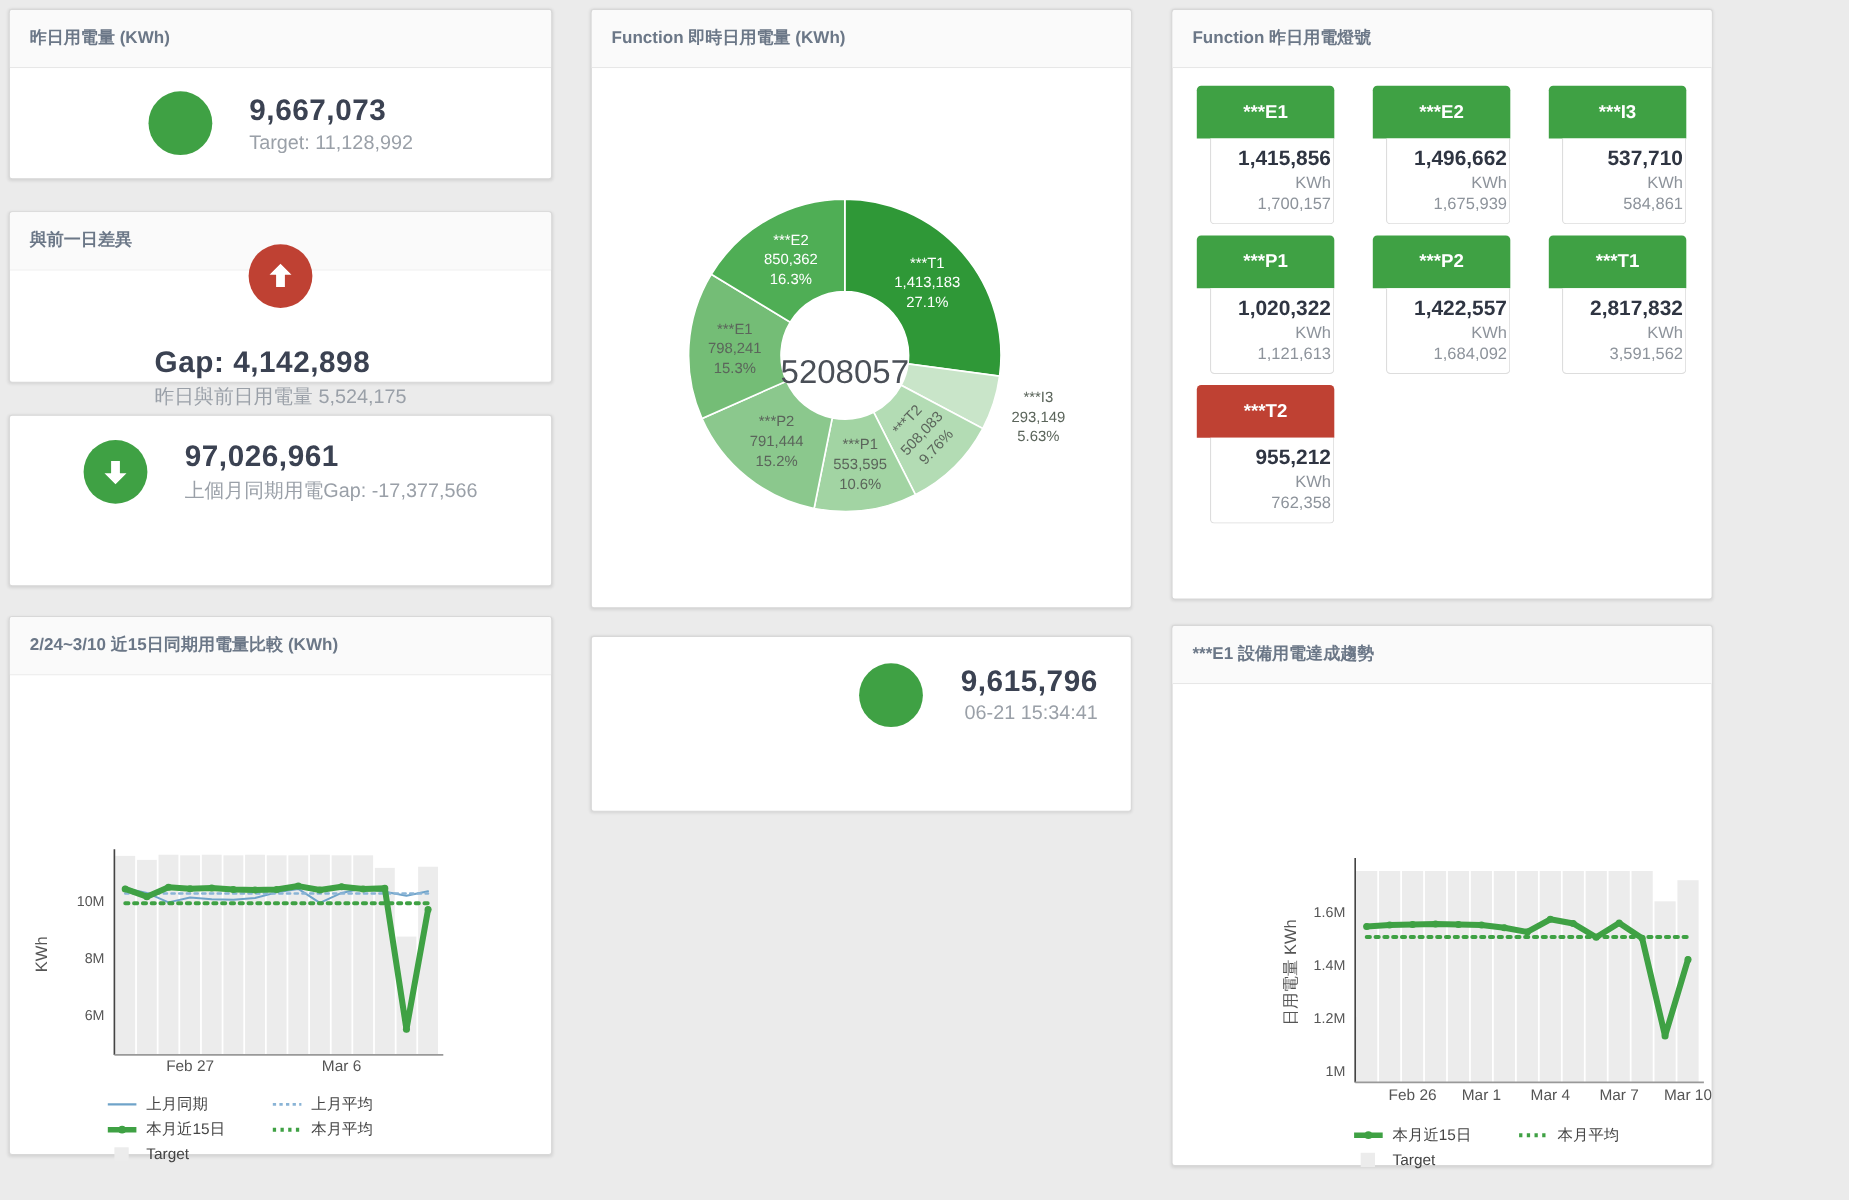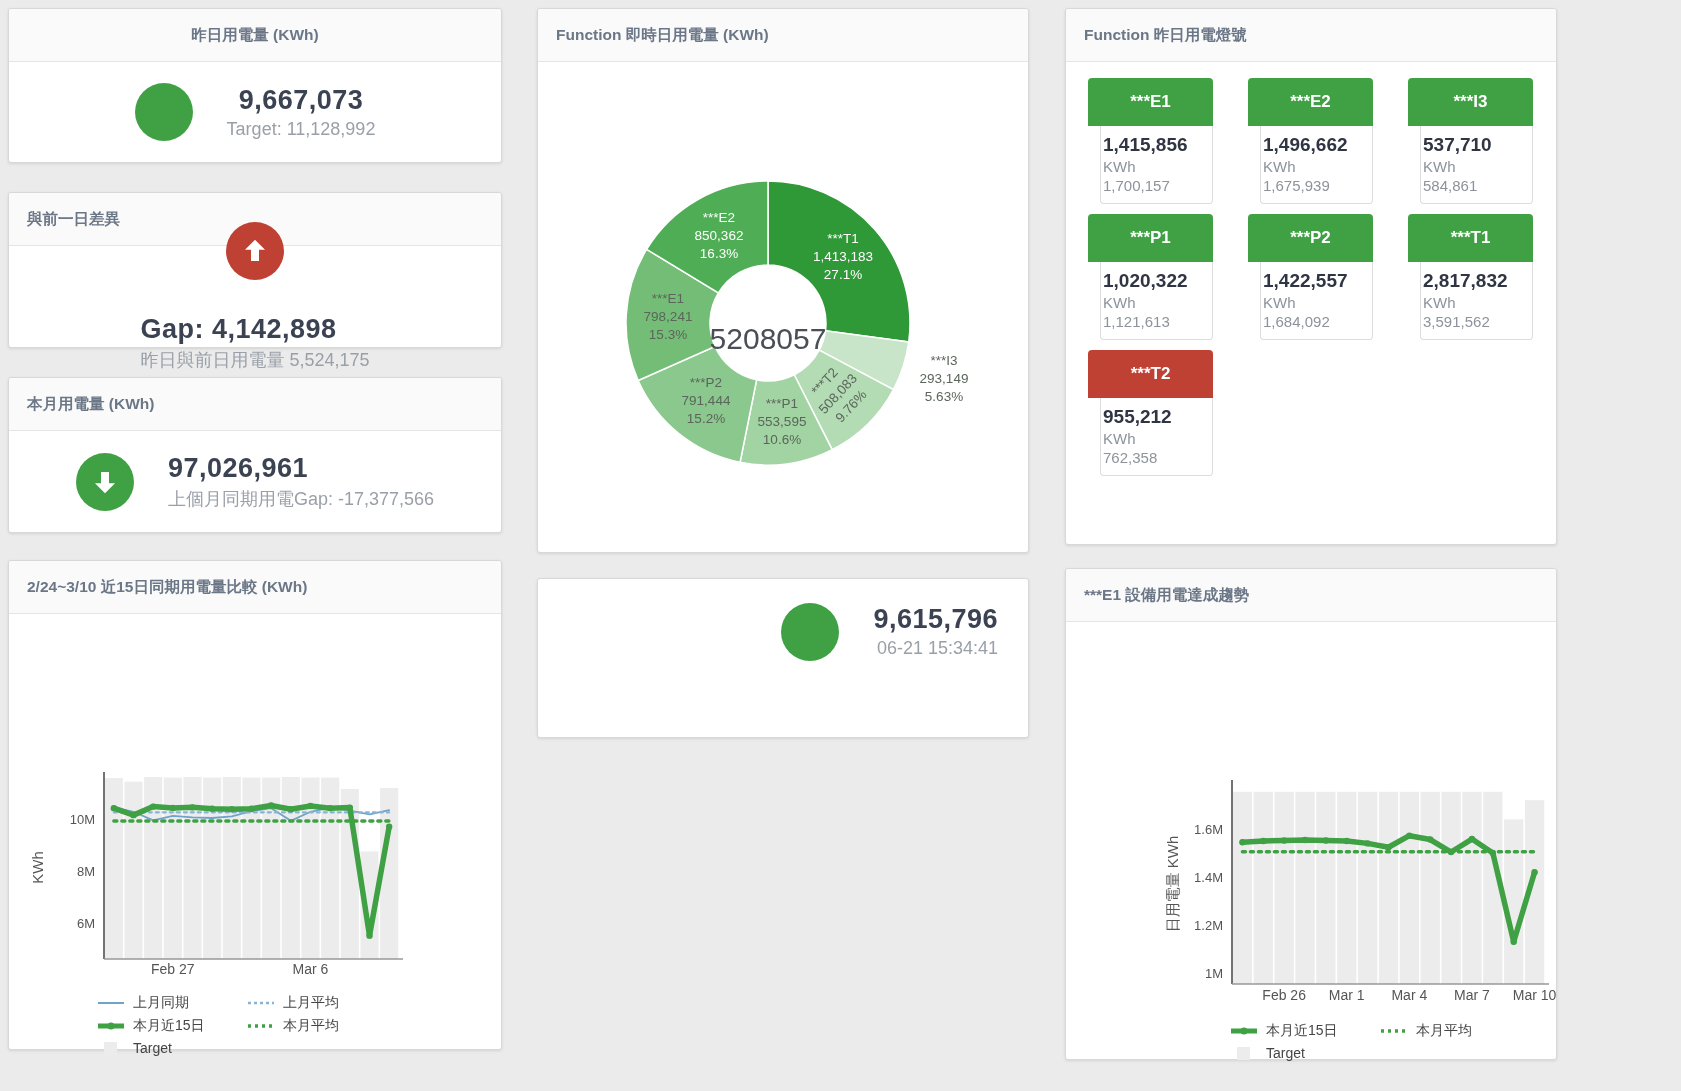--- a/index.html
+++ b/index.html
@@ -25,41 +25,41 @@
   
   .stat{display:flex;align-items:center;justify-content:center;gap:34px;}
   .stat.right{justify-content:flex-end;padding-right:30px;}
   .circ{width:58px;height:58px;border-radius:50%;display:flex;align-items:center;justify-content:center;flex:0 0 auto;}
   .num{font-size:27px;font-weight:bold;color:#3b4252;letter-spacing:.5px;}
   .sub{font-size:18px;color:#9aa0a8;margin-top:3px;}
   
   .tiles{display:grid;grid-template-columns:repeat(3,125px);column-gap:35px;row-gap:10px;padding:16px 22px;}
   .tile{width:125px;}
   .tile .thead{height:48px;line-height:48px;text-align:center;color:#fff;font-size:17px;font-weight:bold;border-radius:4px 4px 0 0;}
-  .tile .tbody{border:1px solid #ddd;border-top:none;border-radius:0 0 4px 4px;text-align:left;padding:8px 2px 9px 2px;background:#fff;margin-left:12px;}
+  .tile .tbody{border:1px solid #ddd;border-top:none;border-radius:0 0 4px 4px;text-align:right;padding:8px 2px 9px 2px;background:#fff;margin-left:12px;}
   .tile .tval{font-size:19px;font-weight:bold;color:#2f3542;}
   .tile .tunit{font-size:15px;color:#8d939b;margin-top:2px;}
   .tile .ttarget{font-size:15px;color:#8d939b;margin-top:2px;}
   
   .donut-wrap{position:relative;height:470px;}
   .donut-label{position:absolute;transform:translate(-50%,-50%);text-align:center;font-size:13.5px;line-height:1.32;white-space:nowrap;}
   .donut-center{position:absolute;transform:translate(-50%,-50%);font-size:30px;color:#4a4f57;}
   
   .legend{display:flex;flex-wrap:wrap;margin-top:4px;}
   .legend-item{display:inline-flex;align-items:center;width:150px;margin-bottom:5px;cursor:pointer;}
   .legend-item .lt{font-size:14px;color:#444;margin-left:8px;}
   svg text{font-family:"Liberation Sans","DejaVu Sans",sans-serif;}
 </style>
 </head>
 <body>
 
 <div class="dash">
 
   <div class="col c1">
-    <section class="panel" style="height:155px;margin-bottom:29px;text-align:center;">
+    <section class="panel" style="height:155px;margin-bottom:29px;">
       <header><span>昨日用電量 (KWh)</span></header>
       <div class="stat" style="height:100px;">
         <span class="circ" style="background:#3fa144"></span>
         <div>
           <div class="num">9,667,073</div>
           <div class="sub">Target: 11,128,992</div>
         </div>
       </div>
     </section>
 
@@ -72,21 +72,20 @@
           </svg>
         </span>
         <div>
           <div class="num">Gap: 4,142,898</div>
           <div class="sub">昨日與前日用電量 5,524,175</div>
         </div>
       </div>
     </section>
 
     <section class="panel" style="height:156px;margin-bottom:27px;">
-      <header><span>本月用電量 (KWh)</span></header>
       <div class="stat" style="height:101px;">
         <span class="circ" style="background:#3fa144">
           <svg width="30" height="30" viewBox="0 0 24 24">
             <path d="M12 21 L4 13 L8.8 13 L8.8 4 L15.2 4 L15.2 13 L20 13 Z" fill="#fff"></path>
           </svg>
         </span>
         <div>
           <div class="num">97,026,961</div>
           <div class="sub">上個月同期用電Gap: -17,377,566</div>
         </div>

